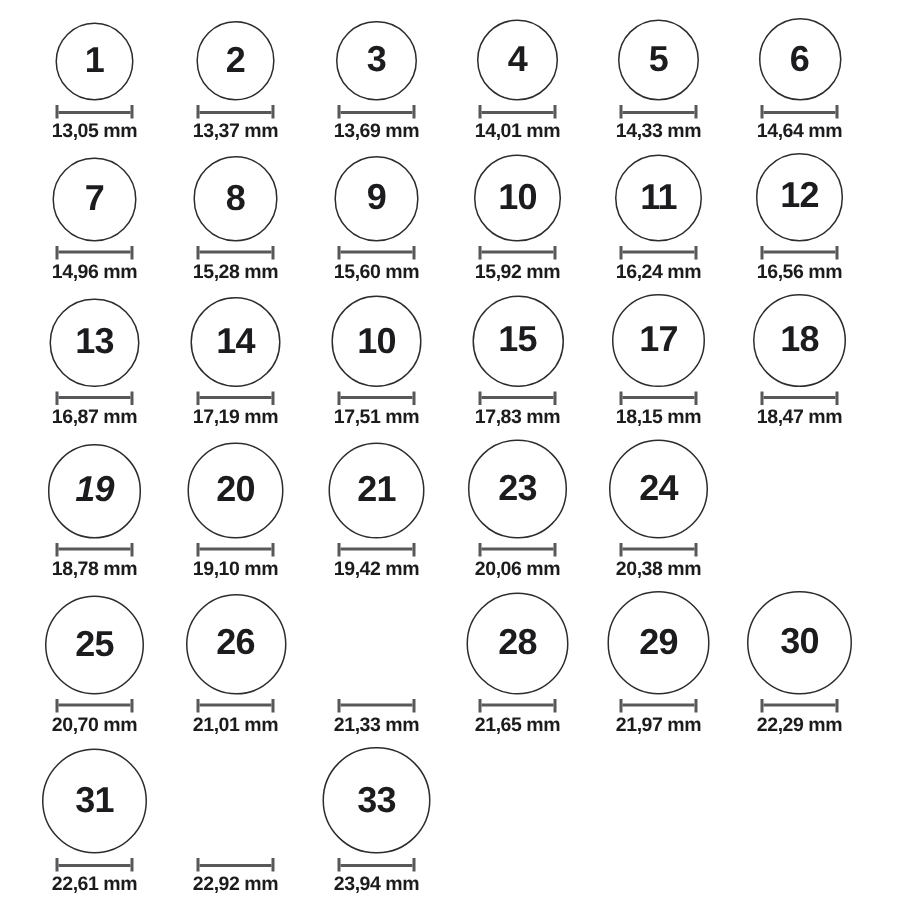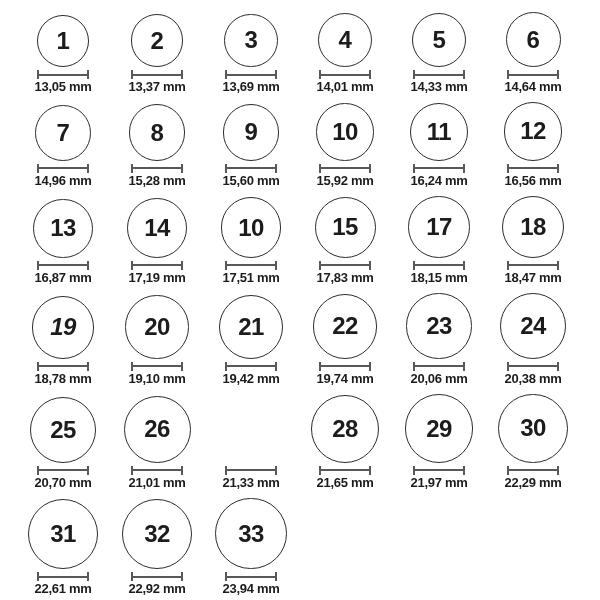--- a/index.html
+++ b/index.html
@@ -305,31 +305,20 @@
           <span class="num">21</span>
         </div>
         <div class="measure" style="width: 52px;">
           <span class="tick"></span>
           <span class="bar"></span>
           <span class="tick"></span>
         </div>
         <div class="label">19,42 mm</div>
       </div>
       <div class="cell">
-        <div class="circle" style="width: 64.6px; height: 64.6px;">
-          <span class="num">22</span>
-        </div>
-        <div class="measure" style="width: 52px;">
-          <span class="tick"></span>
-          <span class="bar"></span>
-          <span class="tick"></span>
-        </div>
-        <div class="label">19,74 mm</div>
-      </div>
-      <div class="cell">
         <div class="circle" style="width: 65.2px; height: 65.2px;">
           <span class="num">23</span>
         </div>
         <div class="measure" style="width: 52px;">
           <span class="tick"></span>
           <span class="bar"></span>
           <span class="tick"></span>
         </div>
         <div class="label">20,06 mm</div>
       </div>
@@ -416,23 +405,20 @@
           <span class="num">31</span>
         </div>
         <div class="measure" style="width: 52px;">
           <span class="tick"></span>
           <span class="bar"></span>
           <span class="tick"></span>
         </div>
         <div class="label">22,61 mm</div>
       </div>
       <div class="cell">
-        <div class="circle" style="width: 70.6px; height: 70.6px;">
-          <span class="num">32</span>
-        </div>
         <div class="measure" style="width: 52px;">
           <span class="tick"></span>
           <span class="bar"></span>
           <span class="tick"></span>
         </div>
         <div class="label">22,92 mm</div>
       </div>
       <div class="cell">
         <div class="circle" style="width: 71.2px; height: 71.2px;">
           <span class="num">33</span>

